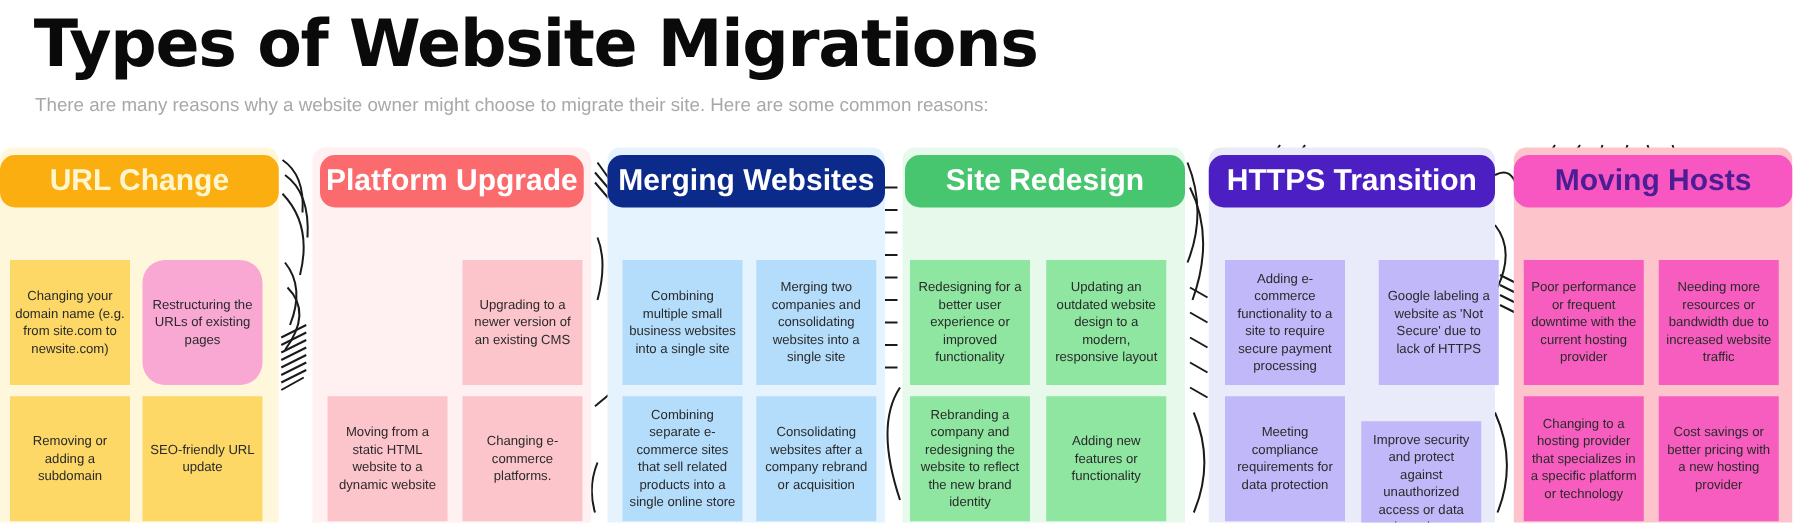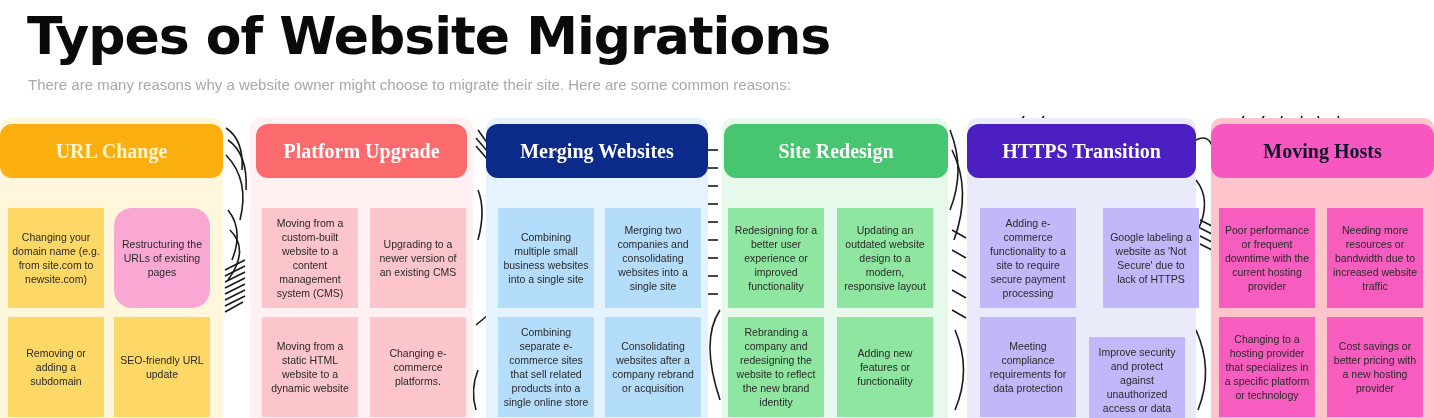--- a/index.html
+++ b/index.html
@@ -19,25 +19,25 @@
     position: absolute; left: 28px; top: 76px;
     font-family: "Liberation Sans", sans-serif;
     font-size: 15px; color: #a8a8a8; white-space: nowrap;
   }
   .swirls { position: absolute; left: 0; top: 110px; width: 1434px; height: 308px; pointer-events: none; }
   .col {
     position: absolute; top: 118px; height: 310px;
     border-radius: 10px;
   }
   .col-header {
-    position: absolute; left: 0; right: 0; top: 6px; height: 54px;
+    position: absolute; left: 0; right: 0; top: 6px; height: 42px;
     border-radius: 12px;
     display: flex; align-items: center; justify-content: center;
-    font-family: Liberation Serif, serif;
-    font-weight: bold; font-size: 20px; color: #ffffff; white-space: nowrap;
+    font-family: Liberation Sans, sans-serif;
+    font-weight: bold; font-size: 24px; color: #ffffff; white-space: nowrap;
   }
   .card {
     position: absolute; width: 96px; height: 100px;
     display: flex; align-items: center; justify-content: center;
     text-align: center;
     font-family: "Liberation Sans", sans-serif;
     font-size: 10.5px; line-height: 14px; color: #2a2a2a;
     padding: 4px; box-sizing: border-box;
   }
 </style>
@@ -111,21 +111,20 @@
 <div class="col" style="left:0px;width:223px;background:#fff7dc;">
   <div class="col-header" style="background:#fbae10;color:#fff6cf;">URL Change</div>
   <div class="card" style="left:8px;top:90px;background:#fdd866;">Changing your domain name (e.g. from site.com to newsite.com)</div>
   <div class="card" style="left:114px;top:90px;background:#f9a8d4;border-radius:18px;">Restructuring the URLs of existing pages</div>
   <div class="card" style="left:8px;top:199px;background:#fdd866;">Removing or adding a subdomain</div>
   <div class="card" style="left:114px;top:199px;background:#fdd866;">SEO-friendly URL update</div>
 </div>
 
 <div class="col" style="left:250px;width:223px;background:#fff0f1;">
   <div class="col-header" style="background:#fb6b6e;left:6px;right:6px;">Platform Upgrade</div>
-  <div class="card" style="left:12px;top:90px;background:#fcc4cb;">Moving from a custom-built website to a content management system (CMS)</div>
   <div class="card" style="left:120px;top:90px;background:#fcc4cb;">Upgrading to a newer version of an existing CMS</div>
   <div class="card" style="left:12px;top:199px;background:#fcc4cb;">Moving from a static HTML website to a dynamic website</div>
   <div class="card" style="left:120px;top:199px;background:#fcc4cb;">Changing e-commerce platforms.</div>
 </div>
 
 <div class="col" style="left:486px;width:222px;background:#e5f3ff;">
   <div class="col-header" style="background:#0c2a8a;">Merging Websites</div>
   <div class="card" style="left:12px;top:90px;background:#b4dcfb;">Combining multiple small business websites into a single site</div>
   <div class="card" style="left:119px;top:90px;background:#b4dcfb;">Merging two companies and consolidating websites into a single site</div>
   <div class="card" style="left:12px;top:199px;background:#b4dcfb;">Combining separate e-commerce sites that sell related products into a single online store</div>
@@ -142,18 +141,18 @@
 
 <div class="col" style="left:967px;width:229px;background:#e9ebfb;">
   <div class="col-header" style="background:#4c1fc2;">HTTPS Transition</div>
   <div class="card" style="left:13px;top:90px;background:#c0b8f8;">Adding e-commerce functionality to a site to require secure payment processing</div>
   <div class="card" style="left:136px;top:90px;background:#c0b8f8;">Google labeling a website as 'Not Secure' due to lack of HTTPS</div>
   <div class="card" style="left:13px;top:199px;background:#c0b8f8;">Meeting compliance requirements for data protection</div>
   <div class="card" style="left:122px;top:199px;background:#c0b8f8;margin-top:20px;">Improve security and protect against unauthorized access or data breaches</div>
 </div>
 
 <div class="col" style="left:1211px;width:223px;background:#fdc4cc;">
-  <div class="col-header" style="background:#f856c0;color:#0f172a;">Moving Hosts</div>
+  <div class="col-header" style="background:#f856c0;color:#4c1d95;">Moving Hosts</div>
   <div class="card" style="left:8px;top:90px;background:#f65dbe;">Poor performance or frequent downtime with the current hosting provider</div>
   <div class="card" style="left:116px;top:90px;background:#f65dbe;">Needing more resources or bandwidth due to increased website traffic</div>
   <div class="card" style="left:8px;top:199px;background:#f65dbe;">Changing to a hosting provider that specializes in a specific platform or technology</div>
   <div class="card" style="left:116px;top:199px;background:#f65dbe;">Cost savings or better pricing with a new hosting provider</div>
 </div>
 
 </body></html>

